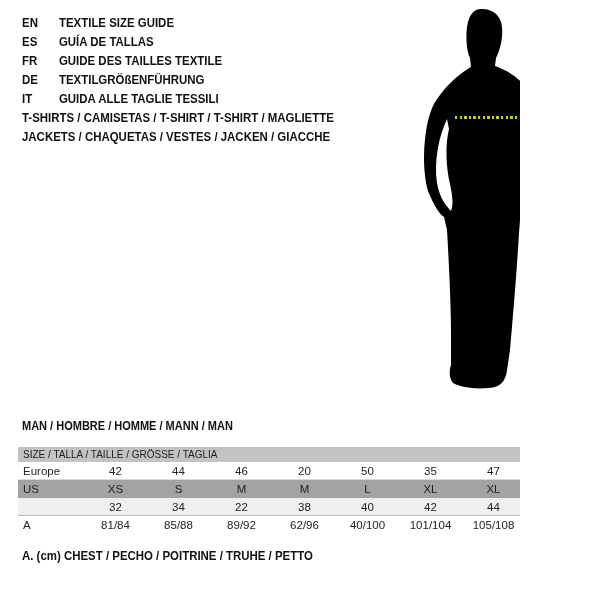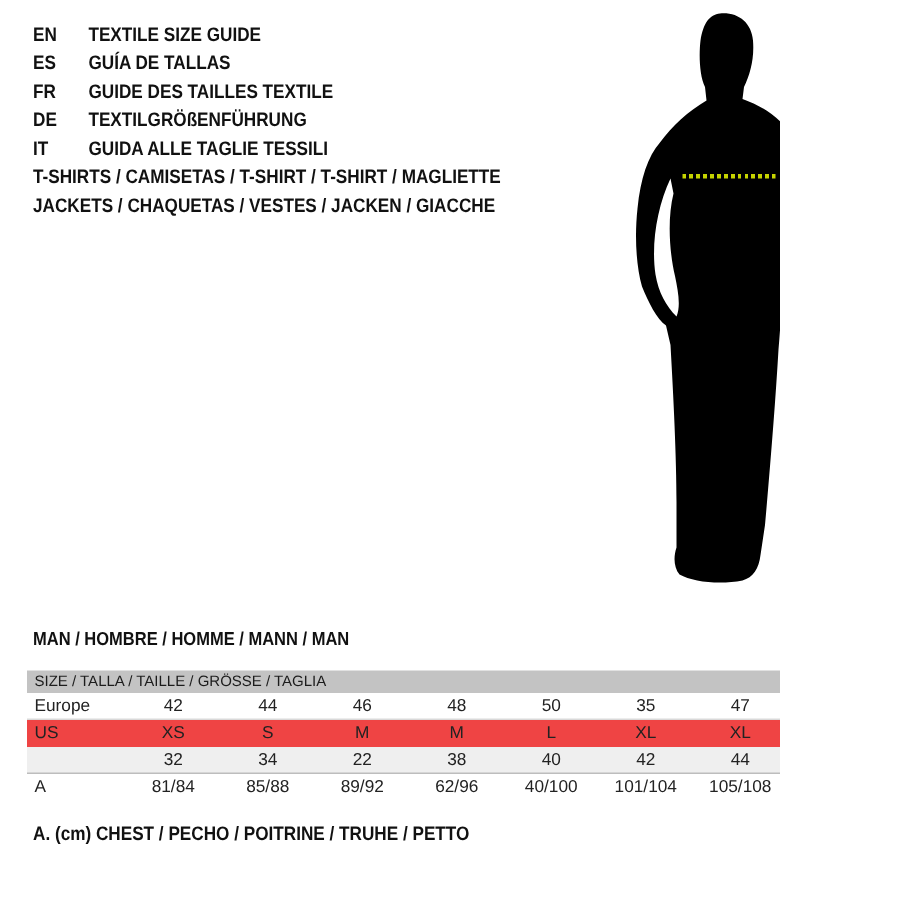--- a/index.html
+++ b/index.html
@@ -37,21 +37,21 @@
   
   .size-table { position: absolute; left: 18px; top: 447px; width: 570px; font-size: 11.5px; color: #222; }
   .thead {
     height: 15px; line-height: 15px; background: #c3c3c3; color: #1c1c1c;
     font-size: 10px; font-weight: 500; padding-left: 5px; white-space: nowrap;
   }
   .trow { display: flex; height: 18px; line-height: 18px; }
   .trow .tlabel { width: 66px; padding-left: 5px; text-align: left; }
   .trow .tcell { flex: 1; text-align: center; }
   .row-0 { background: #ffffff; border-bottom: 1px solid #d9d9d9; }
-  .row-1 { background: #ef4444; }
+  .row-1 { background: #a3a3a3; }
   .row-2 { background: #efefef; border-bottom: 1px solid #bdbdbd; }
   .row-3 { background: #ffffff; }
 
   
   .footnote { position: absolute; left: 22px; top: 548px; font-size: 13px; font-weight: 700; }
 </style>
 </head>
 <body>
 
 <div id="canvas">
@@ -131,21 +131,21 @@
   <div class="man-line cond">MAN / HOMBRE / HOMME / MANN / MAN</div>
 
   <div class="size-table">
     <div class="thead">SIZE / TALLA / TAILLE / GRÖSSE / TAGLIA</div>
 
     <div class="trow row-0">
       <div class="tlabel">Europe</div>
       <div class="tcell">42</div>
       <div class="tcell">44</div>
       <div class="tcell">46</div>
-      <div class="tcell">48</div>
+      <div class="tcell">20</div>
       <div class="tcell">50</div>
       <div class="tcell">35</div>
       <div class="tcell">47</div>
       <div class="tcell">56</div>
     </div>
 
     <div class="trow row-1">
       <div class="tlabel">US</div>
       <div class="tcell">XS</div>
       <div class="tcell">S</div>

